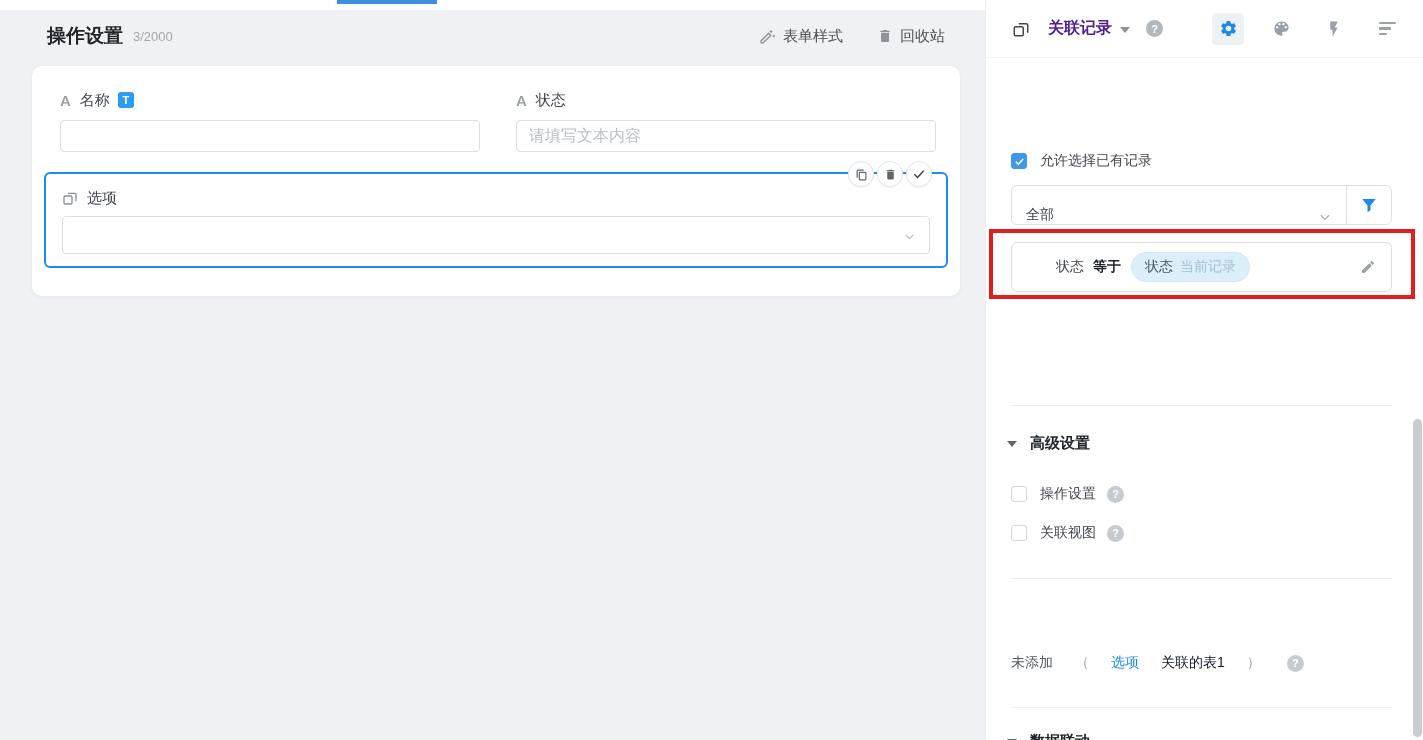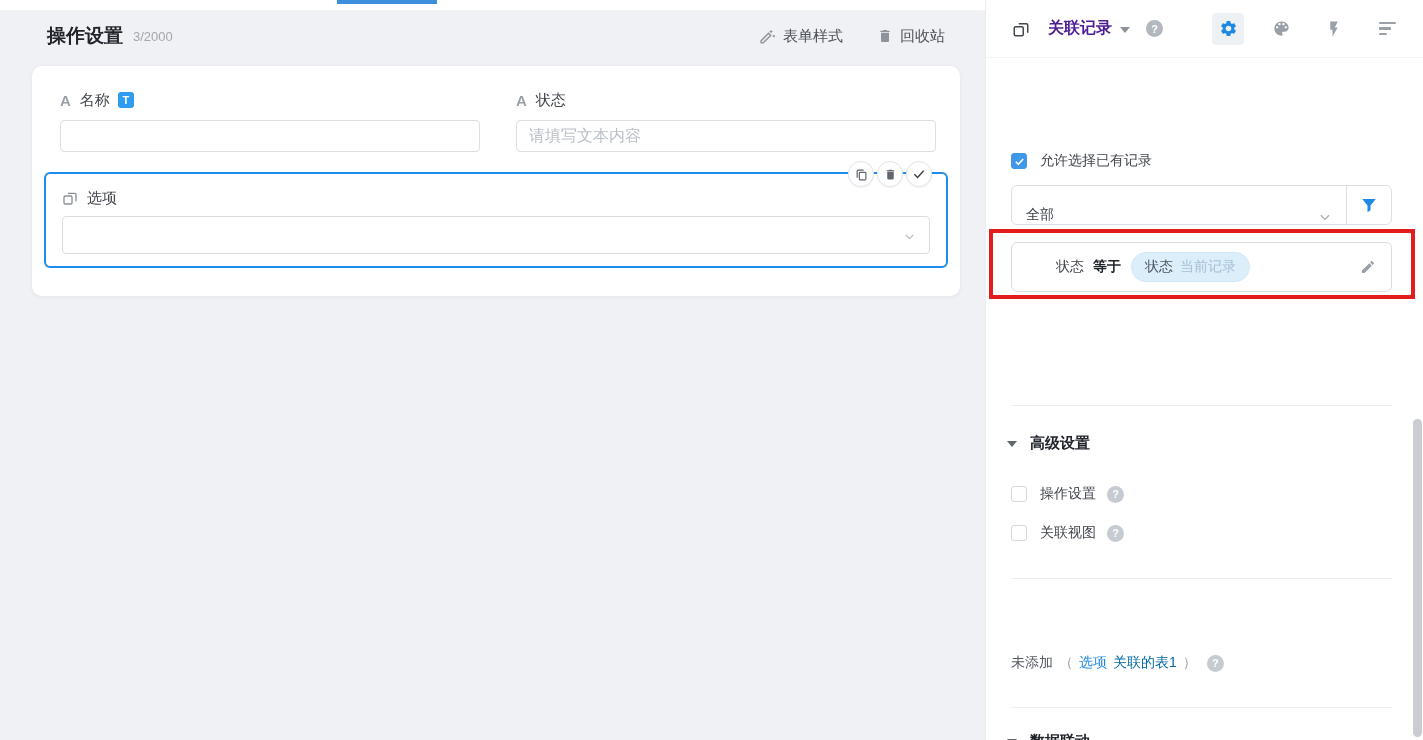--- a/index.html
+++ b/index.html
@@ -76,24 +76,24 @@
   .annotation { position:absolute; left:3px; right:8px; top:229px; height:70px; border:4px solid #e11d1d; z-index:5; pointer-events:none; }
   .filter-row { top:242px; height:50px; border:1px solid #d9dce1; border-radius:6px; background:#fff;
     display:flex; align-items:center; padding-left:44px; font-size:14px; color:#42464d; }
   .filter-op { font-weight:bold; color:#21252b; margin:0 10px 0 9px; }
   .pill { height:30px; border-radius:15px; background:#ddeefb; border:1px solid #cfe7f9; display:flex;
     align-items:center; padding:0 13px; gap:7px; font-size:14px; }
   .pill .pf { color:#4a5560; } .pill .pv { color:#a5c0d6; }
   .pencil { margin-left:auto; padding-right:15px; color:#9aa0a8; cursor:pointer; display:flex; }
 
   .divider { height:1px; background:#ebedf0; }
-  .bidir-line { display:flex; align-items:center; font-size:14px; color:#555b63; gap:6px; }
+  .bidir-line { display:flex; align-items:center; font-size:14px; color:#555b63; gap:22px; }
   .bidir-line .paren { color:#9aa0a8; }
   .bidir-line .blink { color:#1e88e5; cursor:pointer; }
-  .bidir-line .btable { color:#0369a1; }
+  .bidir-line .btable { color:#0f172a; }
   .bidir-line .helpc { background:#c6cbd2; margin-left:4px; }
 
   .scroll-thumb { position:absolute; right:1px; top:419px; bottom:3px; width:9px; border-radius:4.5px; background:#c9ccd1; }
 </style>
 </head>
 <body>
 
 <div class="tab-indicator"></div>
 
 <div class="main">

